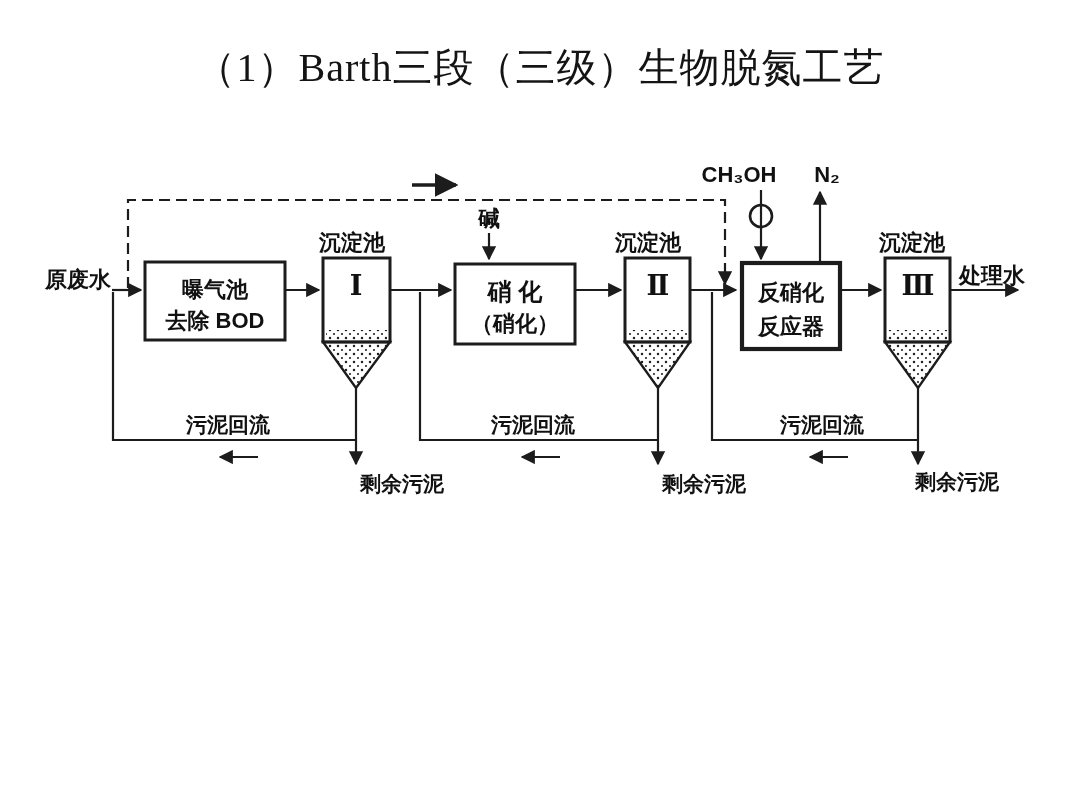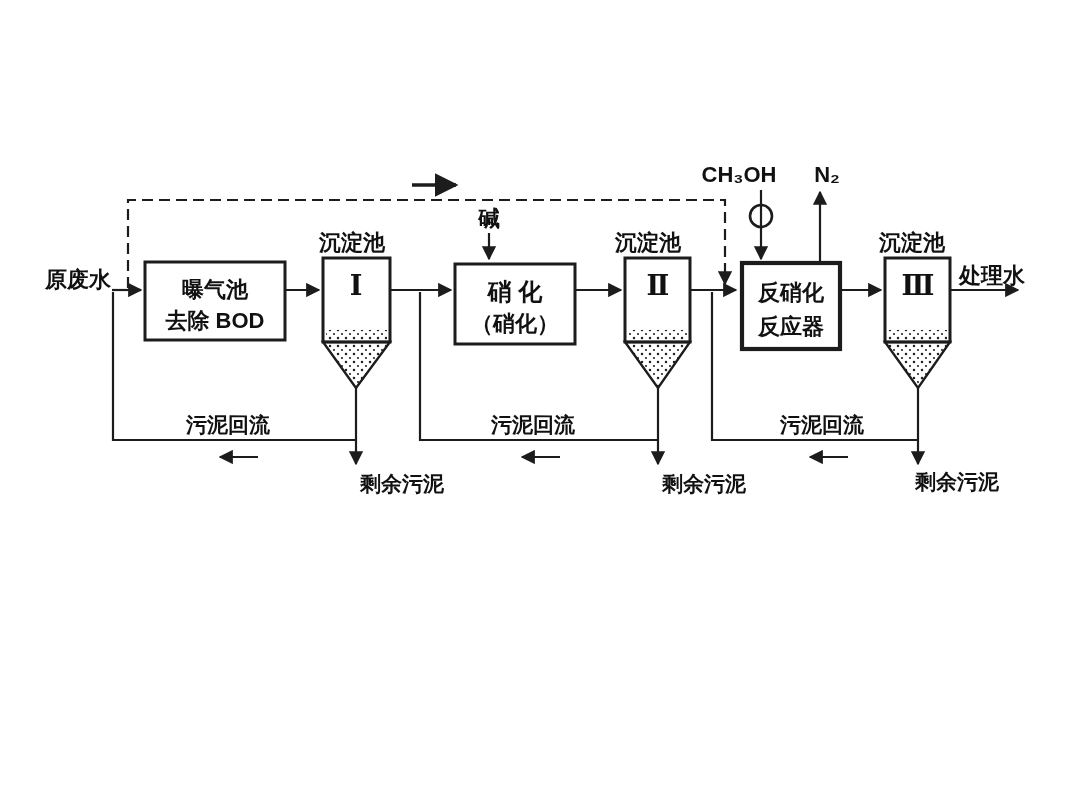--- a/index.html
+++ b/index.html
@@ -32,20 +32,21 @@
   .lbl  { font-family:"Liberation Sans", sans-serif; font-weight:bold; font-size:22px; }
   .lbl-sm { font-family:"Liberation Sans", sans-serif; font-weight:bold; font-size:21px; }
   .numeral { font-family:"DejaVu Serif", serif; font-weight:bold; font-size:27px; }
   .chem { font-family:"Liberation Sans", sans-serif; font-weight:bold; font-size:22px; }
 </style>
 </head>
 <body>
 
 <div class="slide">
 
+  <div class="title">（1）Barth三段（三级）生物脱氮工艺</div>
 
   <svg class="diagram" width="1080" height="810" viewBox="0 0 1080 810">
     <defs>
       <marker id="arrow" viewBox="0 0 10 10" refX="9" refY="5" markerWidth="6.5" markerHeight="6.5" orient="auto-start-reverse">
         <path d="M0,0 L10,5 L0,10 z" fill="#1c1c1c"></path>
       </marker>
       <pattern id="dots" width="8" height="8" patternUnits="userSpaceOnUse">
         <circle cx="2" cy="2" r="1.25" fill="#222"></circle>
         <circle cx="6" cy="6" r="1.05" fill="#222"></circle>
       </pattern>

